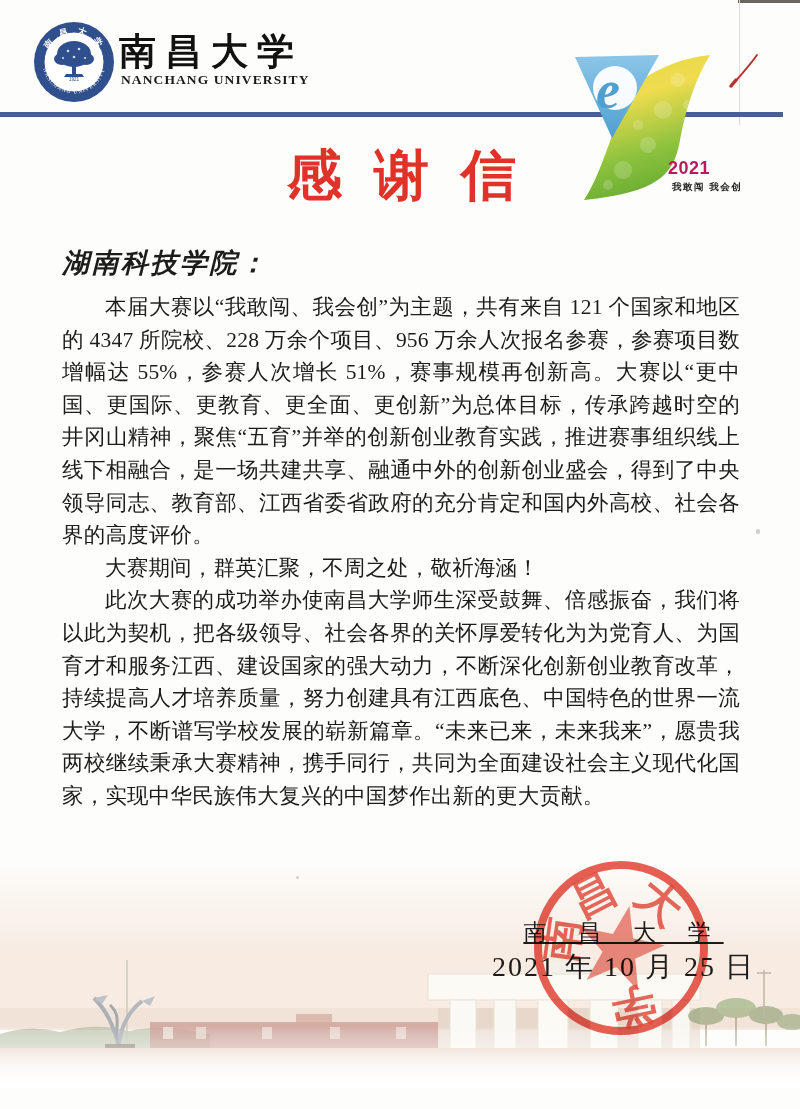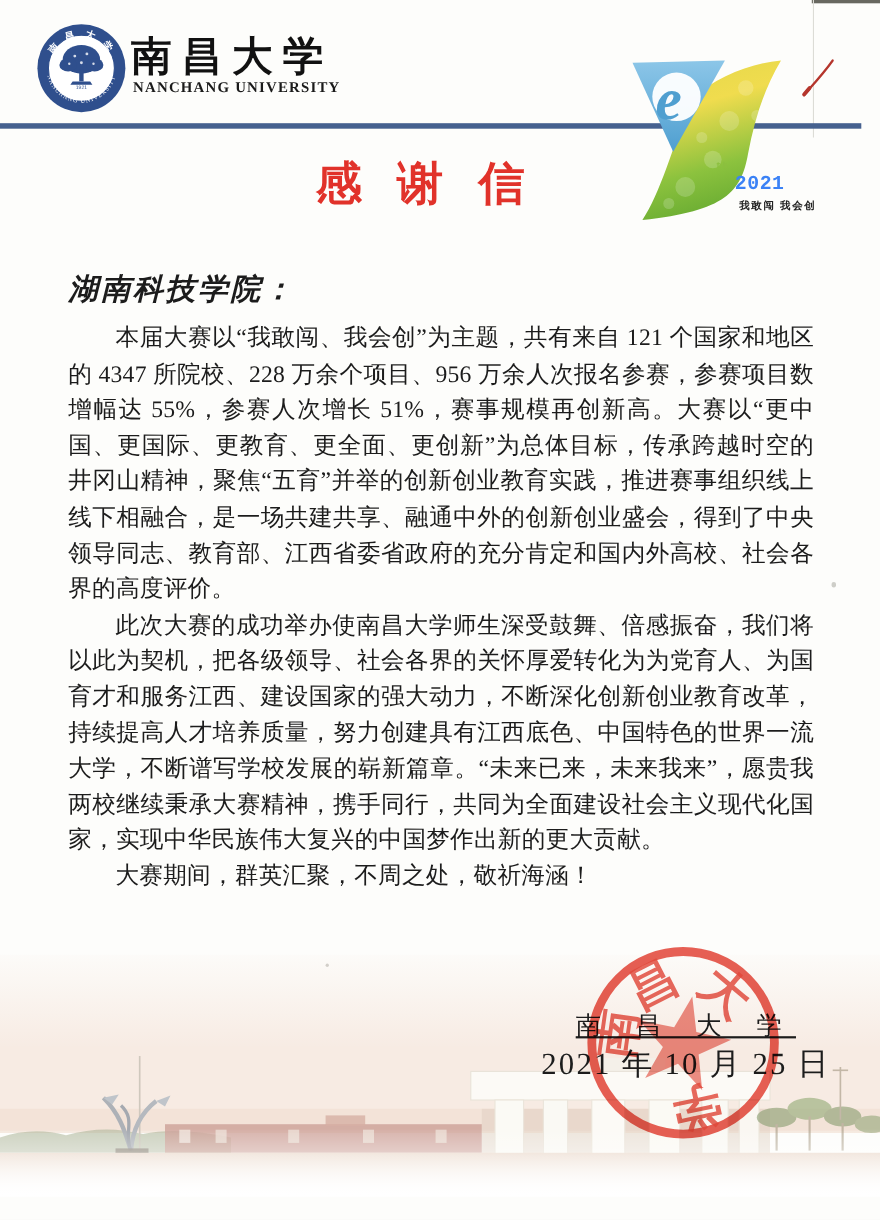--- a/index.html
+++ b/index.html
@@ -15,29 +15,29 @@
     letter-spacing:9px;color:#111;
   }
   .uni-en{
     position:absolute;left:121px;top:72px;font-size:13.5px;font-weight:bold;
     letter-spacing:1.1px;color:#1a1a1a;
   }
   .divider{position:absolute;left:0;top:112px;width:783px;height:5px;background:#46618f;z-index:1;}
   
   .letter-title{
     position:absolute;left:287px;top:139px;margin:0;
-    font-size:42px;font-weight:bold;color:#e1322a;letter-spacing:32px;
+    font-size:55px;font-weight:bold;color:#e1322a;letter-spacing:32px;
     white-space:nowrap;
   }
   
   .event-logo{position:absolute;left:568px;top:50px;width:220px;height:155px;z-index:2;}
   .event-logo svg{position:absolute;left:0;top:0;}
   .logo-year{
-    position:absolute;left:100px;top:108px;font-family:Liberation Mono, monospace;
-    font-weight:bold;font-size:18px;color:#3b82f6;letter-spacing:.5px;
+    position:absolute;left:100px;top:108px;font-family:Liberation Sans, sans-serif;
+    font-weight:bold;font-size:18px;color:#be185d;letter-spacing:.5px;
   }
   .logo-th{
     position:absolute;left:83px;top:97px;font-family:Liberation Mono, monospace;
     font-size:8px;color:#8cbf3f;font-weight:bold;letter-spacing:1px;
   }
   .logo-tagline{
     position:absolute;left:104px;top:131px;font-family:"Liberation Sans","DejaVu Sans",sans-serif;
     font-size:9.5px;color:#222;letter-spacing:1.5px;white-space:nowrap;font-weight:bold;
   }
   .pen-mark{position:absolute;left:723px;top:47px;width:42px;height:45px;z-index:3;}
@@ -224,22 +224,22 @@
   </div>
 
   <svg class="pen-mark" viewBox="0 0 42 45">
     <path d="M 34,8 C 27,18 18,28 10,37" stroke="#b5352c" stroke-width="2" fill="none" stroke-linecap="round"></path>
     <path d="M 13,33 L 8,39" stroke="#b5352c" stroke-width="3.5" fill="none" stroke-linecap="round"></path>
   </svg>
 
   <main class="letter-body">
     <div class="salutation">湖南科技学院：</div>
     <p class="para">本届大赛以“我敢闯、我会创”为主题，共有来自 121 个国家和地区的 4347 所院校、228 万余个项目、956 万余人次报名参赛，参赛项目数增幅达 55%，参赛人次增长 51%，赛事规模再创新高。大赛以“更中国、更国际、更教育、更全面、更创新”为总体目标，传承跨越时空的井冈山精神，聚焦“五育”并举的创新创业教育实践，推进赛事组织线上线下相融合，是一场共建共享、融通中外的创新创业盛会，得到了中央领导同志、教育部、江西省委省政府的充分肯定和国内外高校、社会各界的高度评价。</p>
+    <p class="para">大赛期间，群英汇聚，不周之处，敬祈海涵！</p>
     <p class="para">此次大赛的成功举办使南昌大学师生深受鼓舞、倍感振奋，我们将以此为契机，把各级领导、社会各界的关怀厚爱转化为为党育人、为国育才和服务江西、建设国家的强大动力，不断深化创新创业教育改革，持续提高人才培养质量，努力创建具有江西底色、中国特色的世界一流大学，不断谱写学校发展的崭新篇章。“未来已来，未来我来”，愿贵我两校继续秉承大赛精神，携手同行，共同为全面建设社会主义现代化国家，实现中华民族伟大复兴的中国梦作出新的更大贡献。</p>
-    <p class="para">大赛期间，群英汇聚，不周之处，敬祈海涵！</p>
   </main>
 
   <div class="signature">
     <div class="signer">南 昌 大 学</div>
     <div class="sig-date">2021 年 10 月 25 日</div>
   </div>
 
   <div class="seal">
     <svg width="190" height="190" viewBox="0 0 190 190">
       <circle cx="95" cy="95" r="83" fill="none" stroke="#e23b2d" stroke-width="8" opacity="0.88"></circle>

